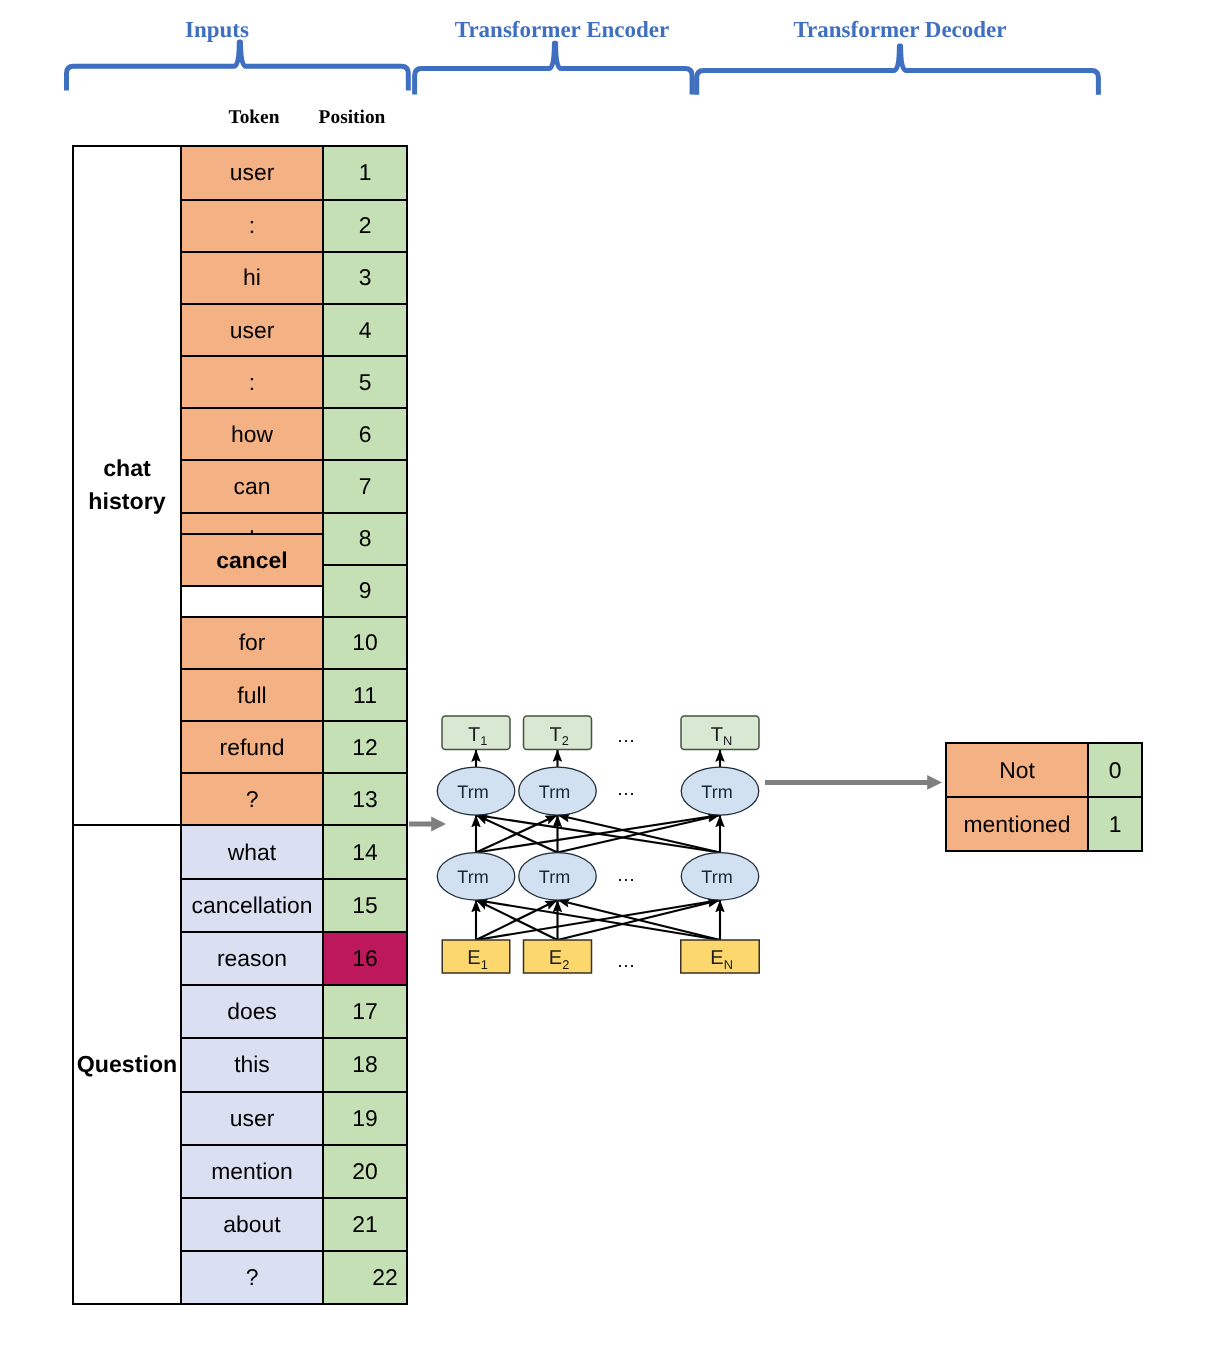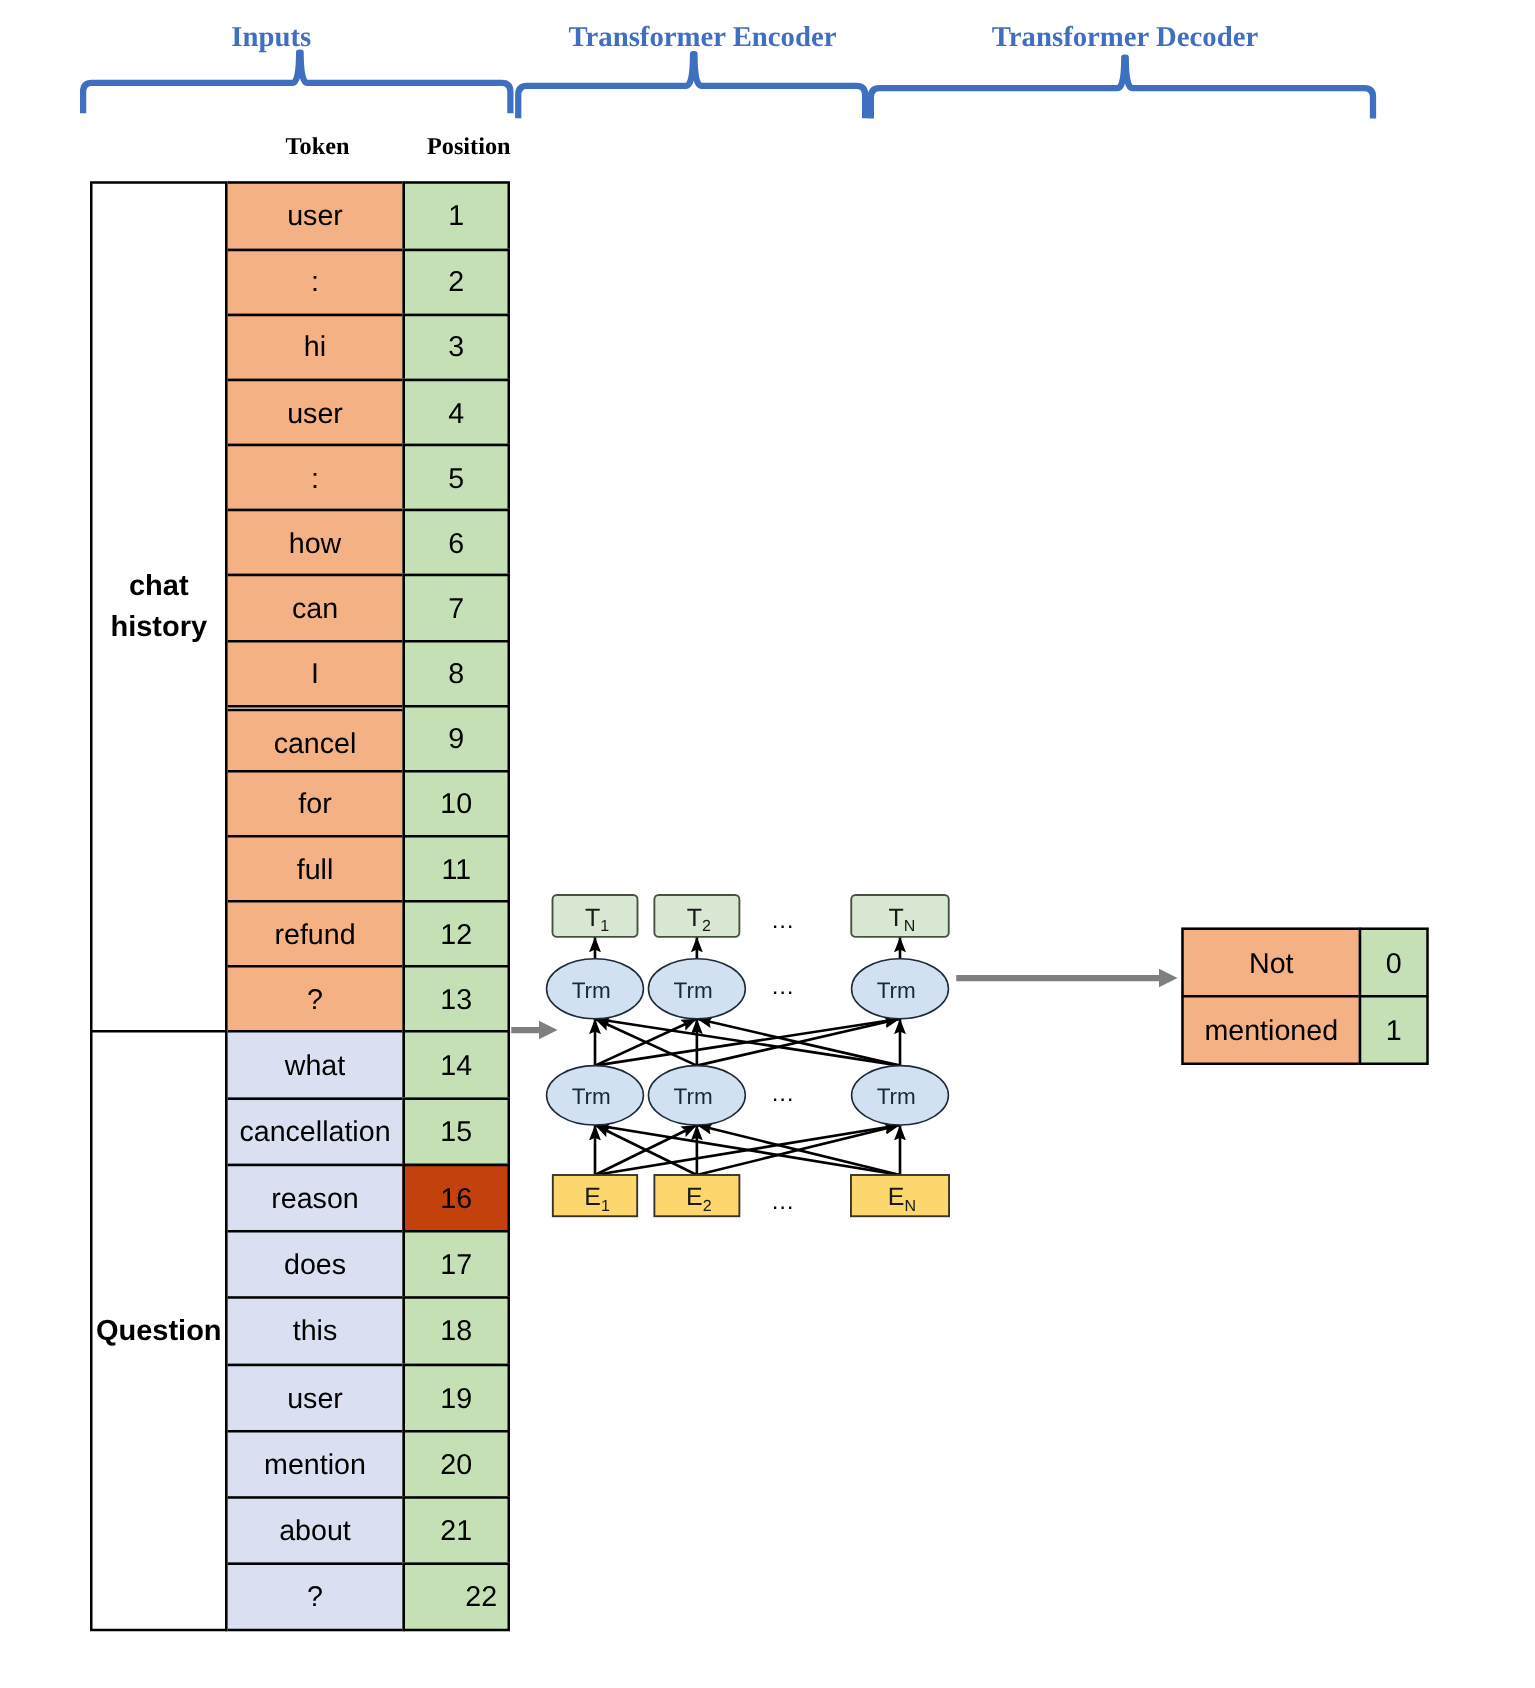--- a/index.html
+++ b/index.html
@@ -30,54 +30,54 @@
 <div id="stage">
 <svg width="1228" height="1350" style="z-index:1">
   <path d="M 66.5 90.5 L 66.5 73.3 Q 66.5 66.3 73.5 66.3 L 233.9 66.3 Q 239.3 66.3 239.3 42 L 240.5 42 Q 240.5 66.3 245.9 66.3 L 401.3 66.3 Q 408.3 66.3 408.3 73.3 L 408.3 90.5" fill="none" stroke="#3F6FC0" stroke-width="5" stroke-linecap="butt" stroke-linejoin="round"></path>
   <path d="M 414.6 94.6 L 414.6 75.6 Q 414.6 68.6 421.6 68.6 L 549 68.6 Q 554.4 68.6 554.4 43.2 L 555.6 43.2 Q 555.6 68.6 561 68.6 L 685.1 68.6 Q 692.1 68.6 692.1 75.6 L 692.1 94.6" fill="none" stroke="#3F6FC0" stroke-width="5" stroke-linecap="butt" stroke-linejoin="round"></path>
   <path d="M 696.7 94.7 L 696.7 77.5 Q 696.7 70.5 703.7 70.5 L 894 70.5 Q 899.4 70.5 899.4 46 L 900.6 46 Q 900.6 70.5 906 70.5 L 1091.4 70.5 Q 1098.4 70.5 1098.4 77.5 L 1098.4 94.7" fill="none" stroke="#3F6FC0" stroke-width="5" stroke-linecap="butt" stroke-linejoin="round"></path>
 </svg>
 <div class="grp-label" style="left:217px;top:17.6px;width:400px;margin-left:-200px;">Inputs</div>
 <div class="grp-label" style="left:900px;top:17.6px;width:400px;margin-left:-200px;">Transformer Decoder</div>
 <div class="grp-label" style="left:562px;top:17.6px;width:400px;margin-left:-200px;">Transformer Encoder</div>
 <div class="col-head" style="left:254px;top:108px;width:200px;margin-left:-100px;">Token</div>
-<div class="col-head" style="left:375px;top:108px;width:200px;margin-left:-100px;">Position</div>
+<div class="col-head" style="left:352px;top:108px;width:200px;margin-left:-100px;">Position</div>
 <div class="abs" style="left:0;top:0;width:1228px;height:1350px;">
   <div class="cell" style="left:180px;top:144.6px;width:144px;height:56.2px;background:#F4B183;">user</div>
   <div class="cell" style="left:322px;top:144.6px;width:86px;height:56.2px;background:#C5E0B4;">1</div>
   <div class="cell" style="left:180px;top:198.8px;width:144px;height:54.13px;background:#F4B183;">:</div>
   <div class="cell" style="left:322px;top:198.8px;width:86px;height:54.13px;background:#C5E0B4;">2</div>
   <div class="cell" style="left:180px;top:250.93px;width:144px;height:54.13px;background:#F4B183;">hi</div>
   <div class="cell" style="left:322px;top:250.93px;width:86px;height:54.13px;background:#C5E0B4;">3</div>
   <div class="cell" style="left:180px;top:303.07px;width:144px;height:54.13px;background:#F4B183;">user</div>
   <div class="cell" style="left:322px;top:303.07px;width:86px;height:54.13px;background:#C5E0B4;">4</div>
   <div class="cell" style="left:180px;top:355.2px;width:144px;height:54.13px;background:#F4B183;">:</div>
   <div class="cell" style="left:322px;top:355.2px;width:86px;height:54.13px;background:#C5E0B4;">5</div>
   <div class="cell" style="left:180px;top:407.33px;width:144px;height:54.13px;background:#F4B183;">how</div>
   <div class="cell" style="left:322px;top:407.33px;width:86px;height:54.13px;background:#C5E0B4;">6</div>
   <div class="cell" style="left:180px;top:459.47px;width:144px;height:54.13px;background:#F4B183;">can</div>
   <div class="cell" style="left:322px;top:459.47px;width:86px;height:54.13px;background:#C5E0B4;">7</div>
   <div class="cell" style="left:180px;top:511.6px;width:144px;height:54.13px;background:#F4B183;">I</div>
   <div class="cell" style="left:322px;top:511.6px;width:86px;height:54.13px;background:#C5E0B4;">8</div>
-  <div class="cell" style="left:180px;top:567px;width:144px;height:54.13px;background:#F4B183;">cancel</div>
+  <div class="cell" style="left:180px;top:533px;width:144px;height:54.13px;background:#F4B183;font-weight:bold;">cancel</div>
   <div class="cell" style="left:322px;top:563.73px;width:86px;height:54.13px;background:#C5E0B4;">9</div>
   <div class="cell" style="left:180px;top:615.87px;width:144px;height:54.13px;background:#F4B183;">for</div>
   <div class="cell" style="left:322px;top:615.87px;width:86px;height:54.13px;background:#C5E0B4;">10</div>
   <div class="cell" style="left:180px;top:668px;width:144px;height:54.13px;background:#F4B183;">full</div>
   <div class="cell" style="left:322px;top:668px;width:86px;height:54.13px;background:#C5E0B4;">11</div>
   <div class="cell" style="left:180px;top:720.13px;width:144px;height:54.13px;background:#F4B183;">refund</div>
   <div class="cell" style="left:322px;top:720.13px;width:86px;height:54.13px;background:#C5E0B4;">12</div>
   <div class="cell" style="left:180px;top:772.27px;width:144px;height:54.13px;background:#F4B183;">?</div>
   <div class="cell" style="left:322px;top:772.27px;width:86px;height:54.13px;background:#C5E0B4;">13</div>
   <div class="cell" style="left:180px;top:824.4px;width:144px;height:55.23px;background:#DAE0F2;">what</div>
   <div class="cell" style="left:322px;top:824.4px;width:86px;height:55.23px;background:#C5E0B4;">14</div>
   <div class="cell" style="left:180px;top:877.63px;width:144px;height:55.23px;background:#DAE0F2;">cancellation</div>
   <div class="cell" style="left:322px;top:877.63px;width:86px;height:55.23px;background:#C5E0B4;">15</div>
   <div class="cell" style="left:180px;top:930.87px;width:144px;height:55.23px;background:#DAE0F2;">reason</div>
-  <div class="cell" style="left:322px;top:930.87px;width:86px;height:55.23px;background:#c2410c;">16</div>
+  <div class="cell" style="left:322px;top:930.87px;width:86px;height:55.23px;background:#be185d;">16</div>
   <div class="cell" style="left:180px;top:984.1px;width:144px;height:55.23px;background:#DAE0F2;">does</div>
   <div class="cell" style="left:322px;top:984.1px;width:86px;height:55.23px;background:#C5E0B4;">17</div>
   <div class="cell" style="left:180px;top:1037.33px;width:144px;height:55.23px;background:#DAE0F2;">this</div>
   <div class="cell" style="left:322px;top:1037.33px;width:86px;height:55.23px;background:#C5E0B4;">18</div>
   <div class="cell" style="left:180px;top:1090.57px;width:144px;height:55.23px;background:#DAE0F2;">user</div>
   <div class="cell" style="left:322px;top:1090.57px;width:86px;height:55.23px;background:#C5E0B4;">19</div>
   <div class="cell" style="left:180px;top:1143.8px;width:144px;height:55.23px;background:#DAE0F2;">mention</div>
   <div class="cell" style="left:322px;top:1143.8px;width:86px;height:55.23px;background:#C5E0B4;">20</div>
   <div class="cell" style="left:180px;top:1197.03px;width:144px;height:55.23px;background:#DAE0F2;">about</div>
   <div class="cell" style="left:322px;top:1197.03px;width:86px;height:55.23px;background:#C5E0B4;">21</div>

